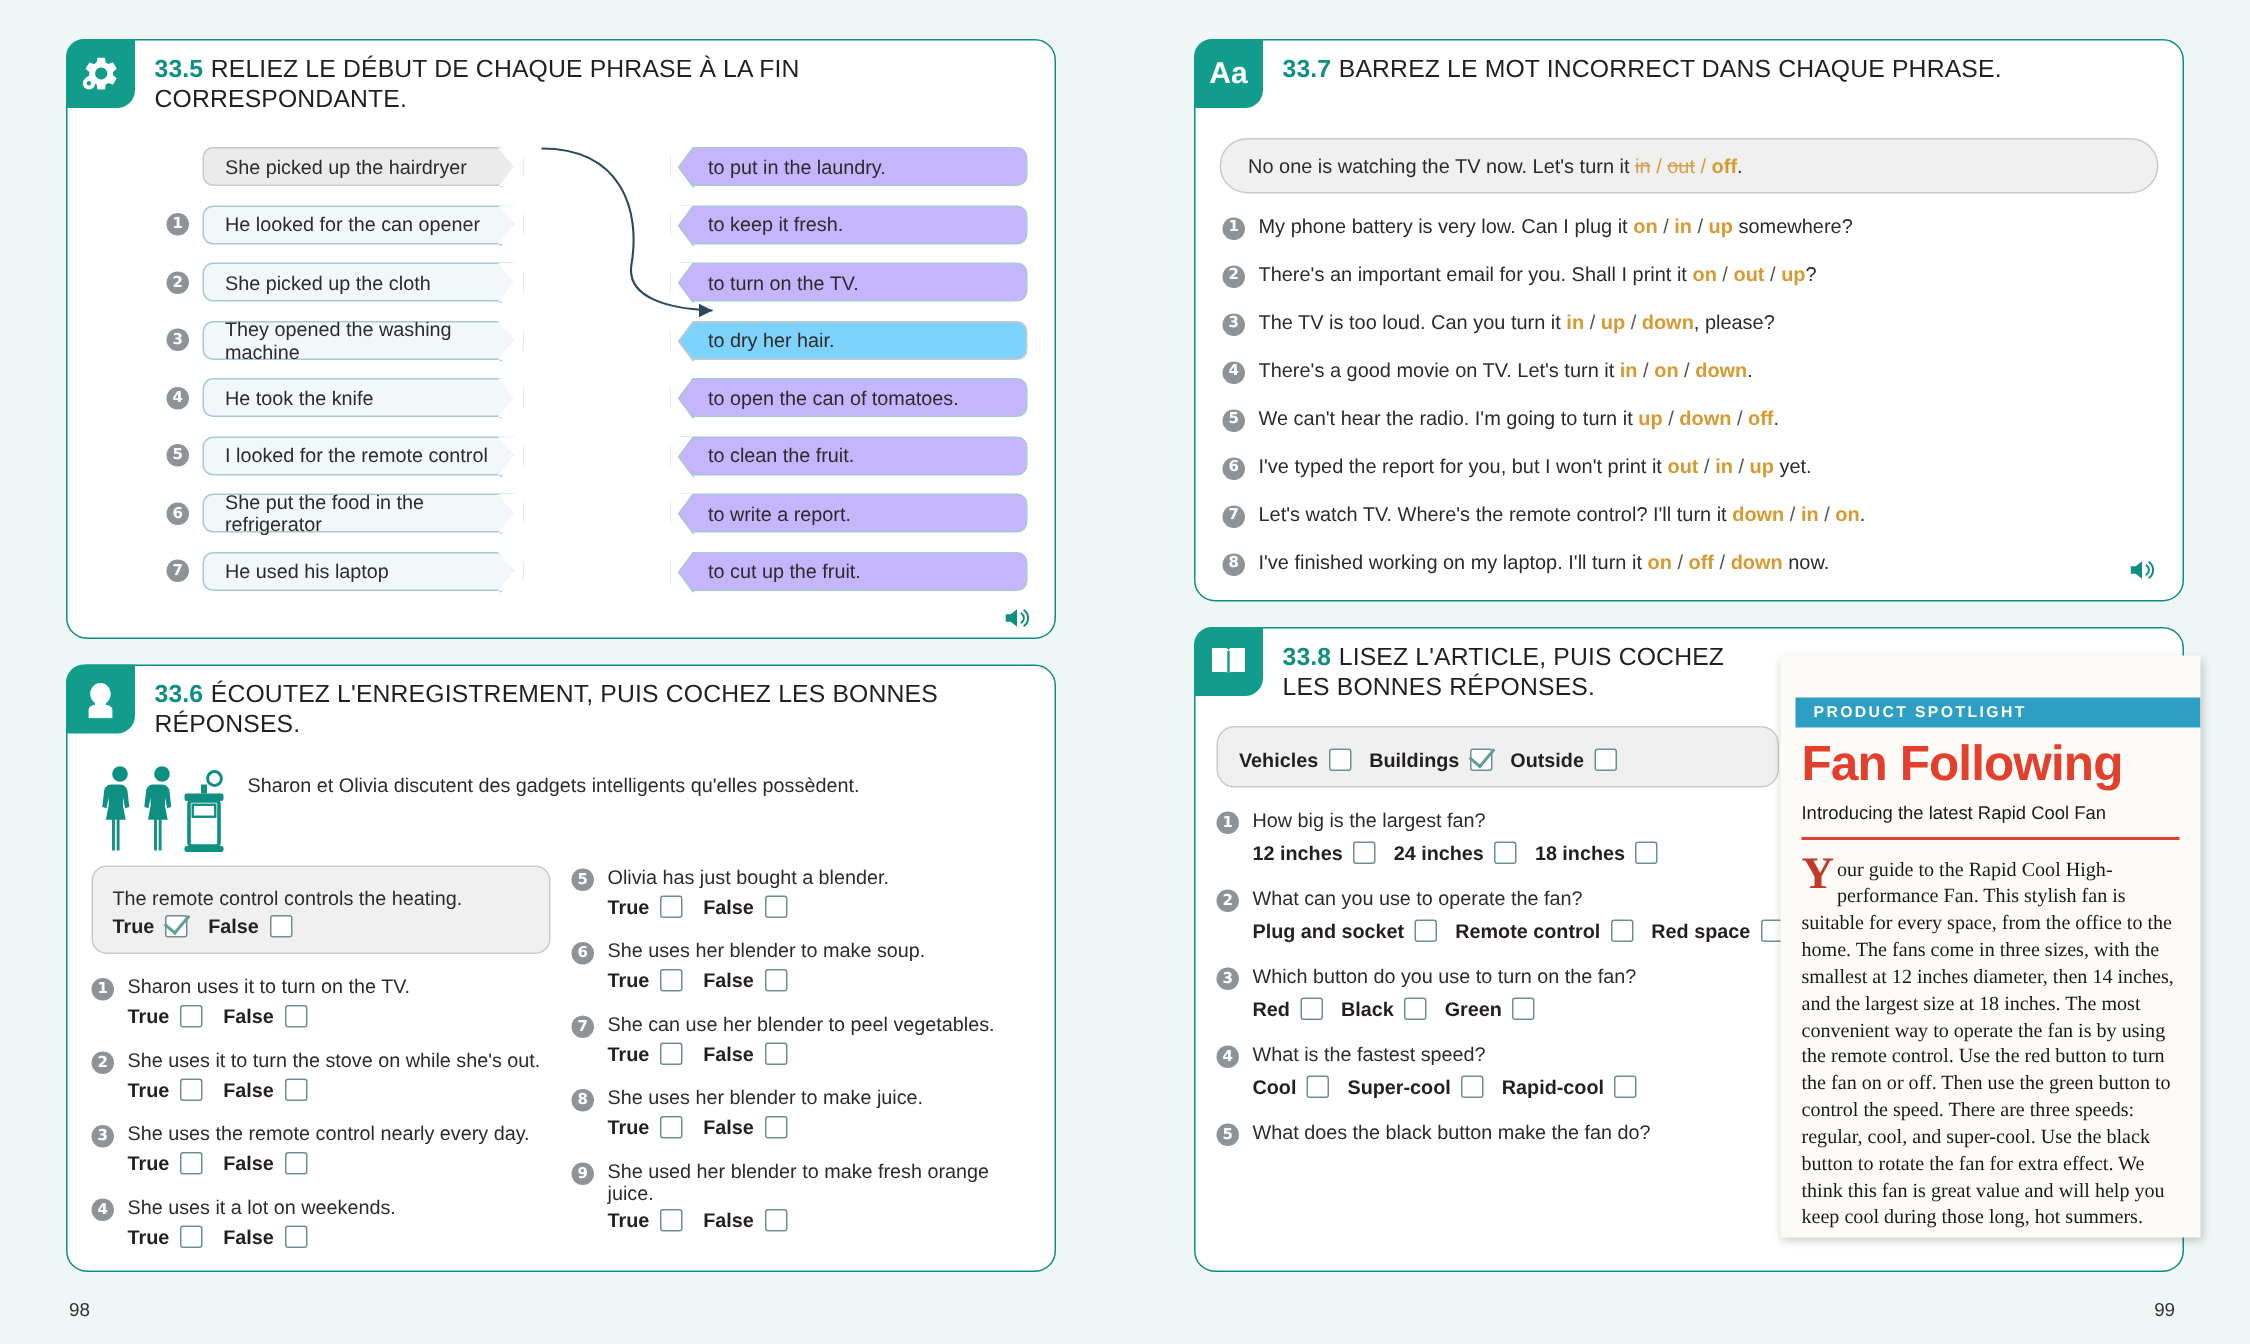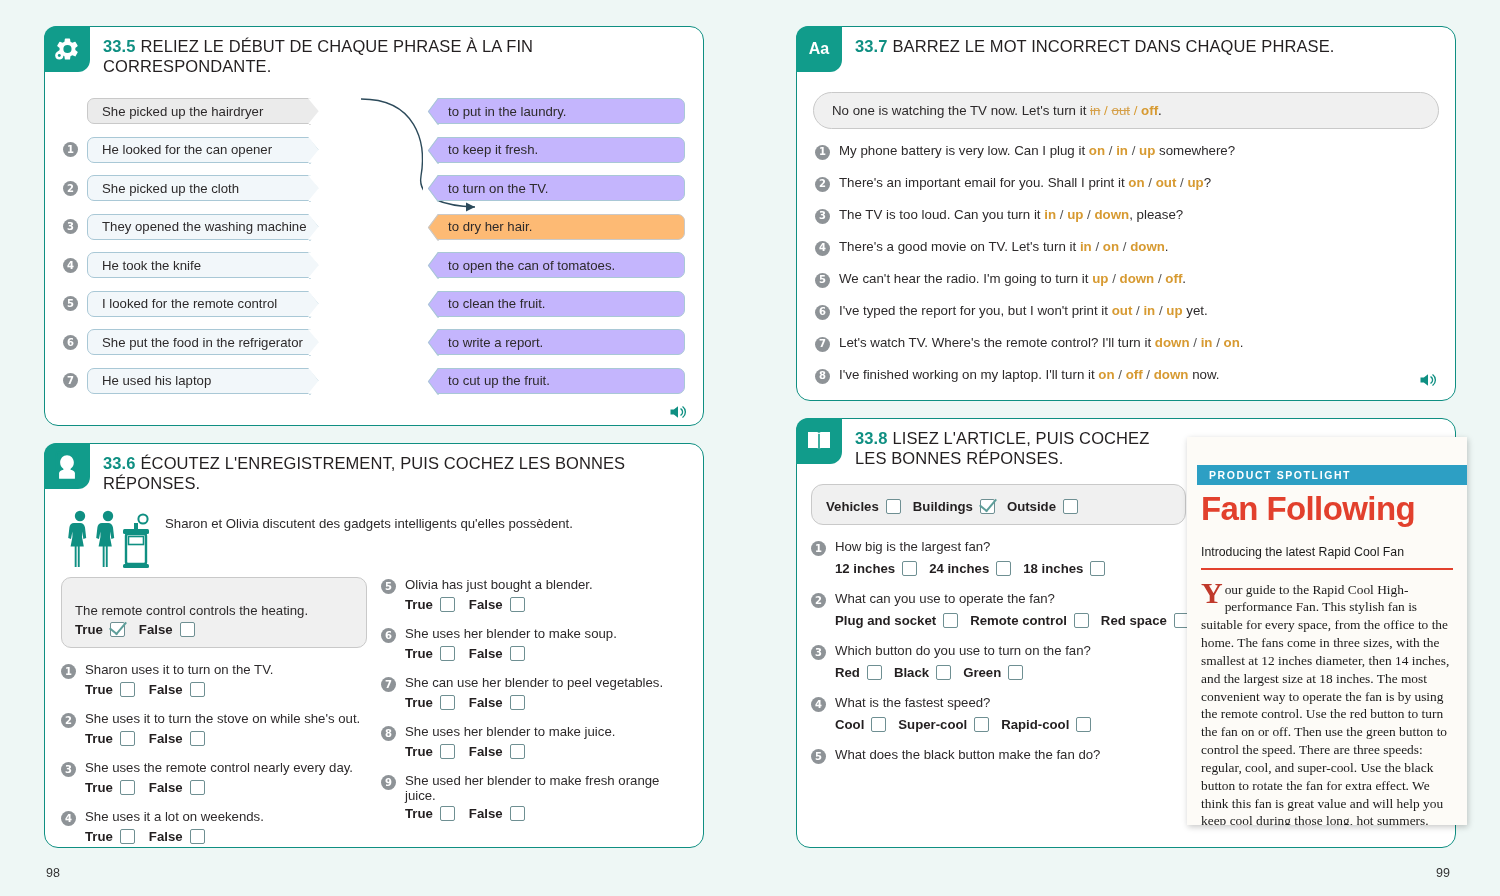--- a/index.html
+++ b/index.html
@@ -43,21 +43,21 @@
     font-size: 16.5px;
     letter-spacing: .1px;
     color: #231f20;
     padding-top: 9px;
     line-height: 1.22;
   }
   .head-text .num { color: #0f8f82; font-weight: 700; margin-right: 5px; }
 
   
   .match-wrap { position: relative; padding: 22px 18px 10px 18px; }
-  .match-cols { display: flex; gap: 0; }
+  .match-cols { display: flex; gap: 0; margin-left: 48px; }
   .col-left { width: 290px; }
   .col-right { width: 290px; margin-left: 98px; }
   .mrow { display: flex; align-items: center; margin-bottom: 12.5px; height: 26px; }
   .bullet {
     width: 15px; height: 15px; border-radius: 50%;
     background: #8e9397; color: #fff;
     font-size: 10px; font-weight: 700;
     display: flex; align-items: center; justify-content: center;
     flex: 0 0 15px; margin-right: 9px;
     font-family: "DejaVu Sans", sans-serif;
@@ -97,21 +97,21 @@
     width: 100%;
     height: 26px;
     background: #c4b5fd;
     border: 1.1px solid #a9c8d6;
     border-radius: 7px;
     display: flex; align-items: center;
     padding-left: 24px;
     font-size: 13.2px;
     color: #2d2a2b;
   }
-  .rtag.example { background: #fdba74; border-color: #c9c9c9; }
+  .rtag.example { background: #7dd3fc; border-color: #c9c9c9; }
 
   .speaker {
     position: absolute;
     color: #0f8f82;
   }
 
   
   .listen-intro { display: flex; align-items: flex-start; padding: 14px 0 0 20px; }
   .listen-text { font-size: 13.2px; line-height: 1.35; color: #2d2a2b; padding-left: 14px; padding-top: 8px; }
   .tf-cols { display: flex; padding: 8px 16px 0 16px; }
@@ -137,21 +137,21 @@
     left: 2px; top: -5px;
     width: 8px; height: 14px;
     border: solid #5e9e9a;
     border-width: 0 2px 2px 0;
     transform: rotate(40deg);
   }
   .example-box {
     border: 1.3px solid #c9c9c9;
     background: #f0f0f0;
     border-radius: 10px;
-    padding: 25px 13px 10px 13px;
+    padding: 13px 13px 10px 13px;
     margin-bottom: 14px;
   }
   .example-box .qline { padding-left: 0; }
   .example-box .tfline { padding-left: 0; margin-top: 4px; }
 
   
   .gap-ex {
     margin: 20px 16px 6px 16px;
     border: 1.3px solid #c9c9c9;
     background: #f0f0f0;
@@ -208,21 +208,21 @@
     font-size: 33px;
     font-weight: 700;
     letter-spacing: -.6px;
     margin-top: 7px;
     line-height: 1;
     font-family: "Liberation Sans", sans-serif;
   }
   .clip-sub {
     font-size: 12.3px;
     color: #1b1b1b;
-    margin-top: 20px;
+    margin-top: 10px;
     font-family: "Liberation Sans", sans-serif;
   }
   .clip-rule { height: 1.6px; background: #e2402d; margin-top: 9px; }
   .clip-body {
     font-family: "Liberation Serif", serif;
     font-size: 13.4px;
     line-height: 1.33;
     color: #1a1a1a;
     margin-top: 11px;
     text-align: left;
@@ -625,21 +625,21 @@
     </div>
 
     <div class="pagenum" style="left:46px;">98</div>
   </div>
 
   <div class="sheet">
 
     <div class="card" style="left:46px; top:26px; width:660px; height:375px;">
       <div class="card-head">
         <div class="icon-badge sq">
-          <span style="color:#fff; font-size:16px; font-weight:700; font-family:'Liberation Sans',sans-serif;">Aa</span>
+          <span style="color:#fff; font-size:20px; font-weight:700; font-family:'Liberation Sans',sans-serif;">Aa</span>
         </div>
         <div class="head-text">
           <span class="num">33.7</span><span>BARREZ LE MOT INCORRECT DANS CHAQUE PHRASE.</span>
         </div>
       </div>
 
       <div class="gap-ex">
         <span>No one is watching the TV now. Let's turn it </span><span class="strike">in</span><span style="color:#d79a31;"> / </span><span class="strike">out</span><span style="color:#d79a31;"> / </span><span class="opt">off</span><span>.</span>
       </div>
 

